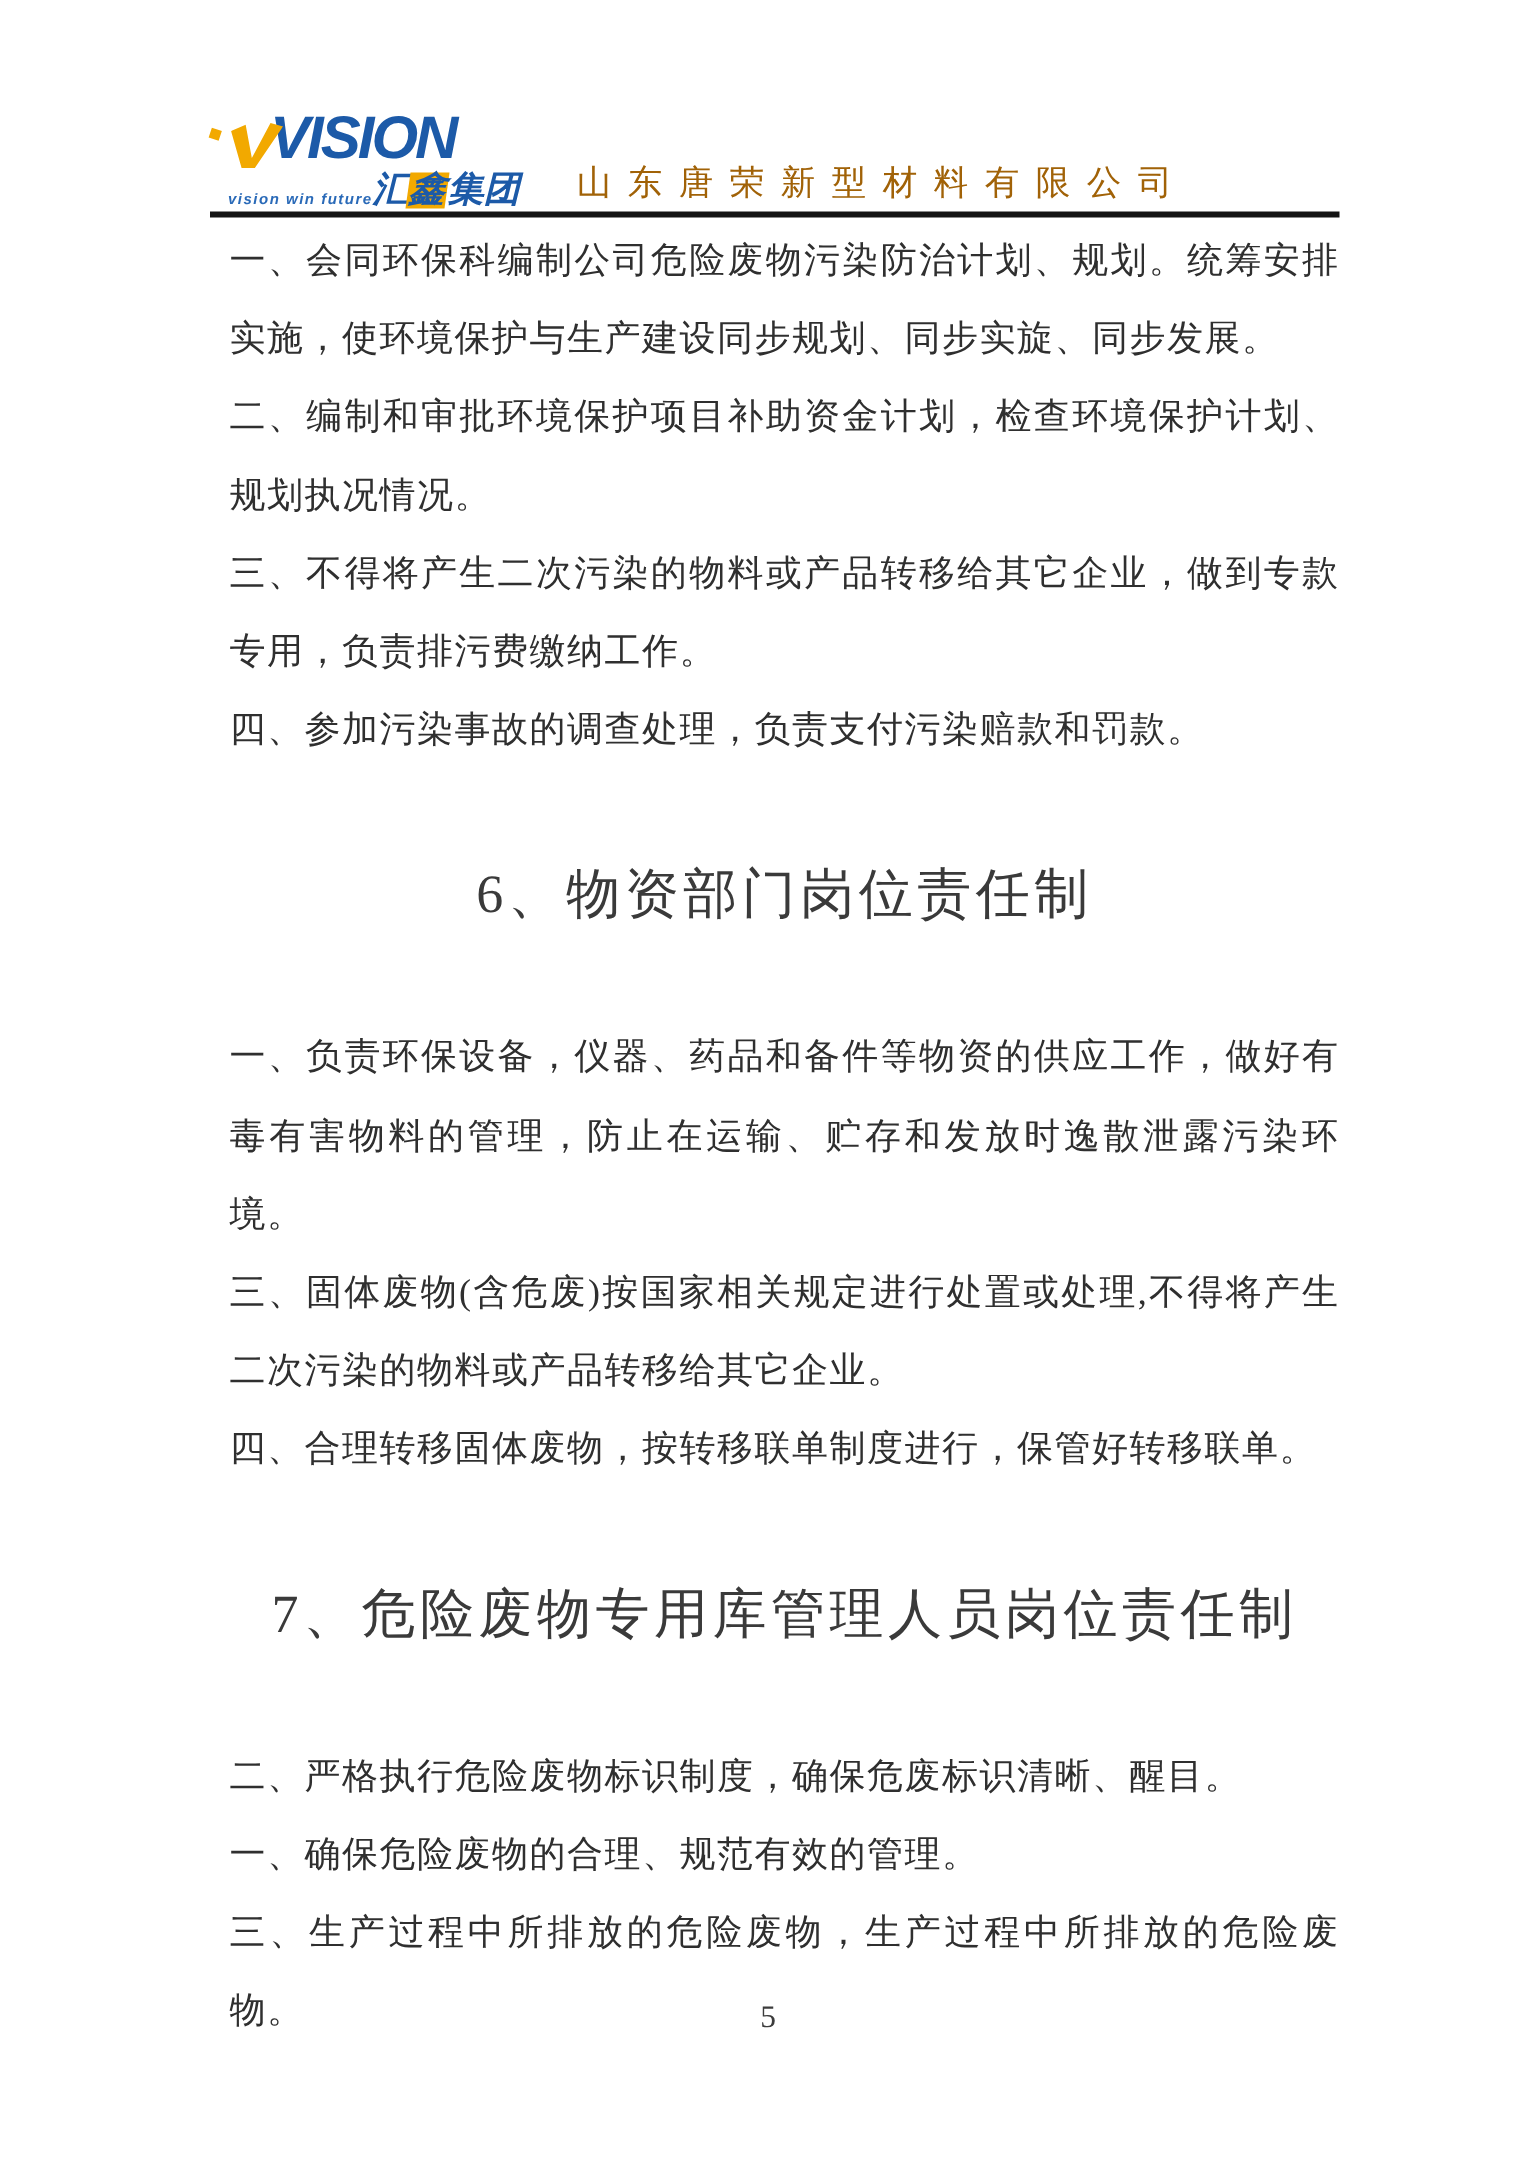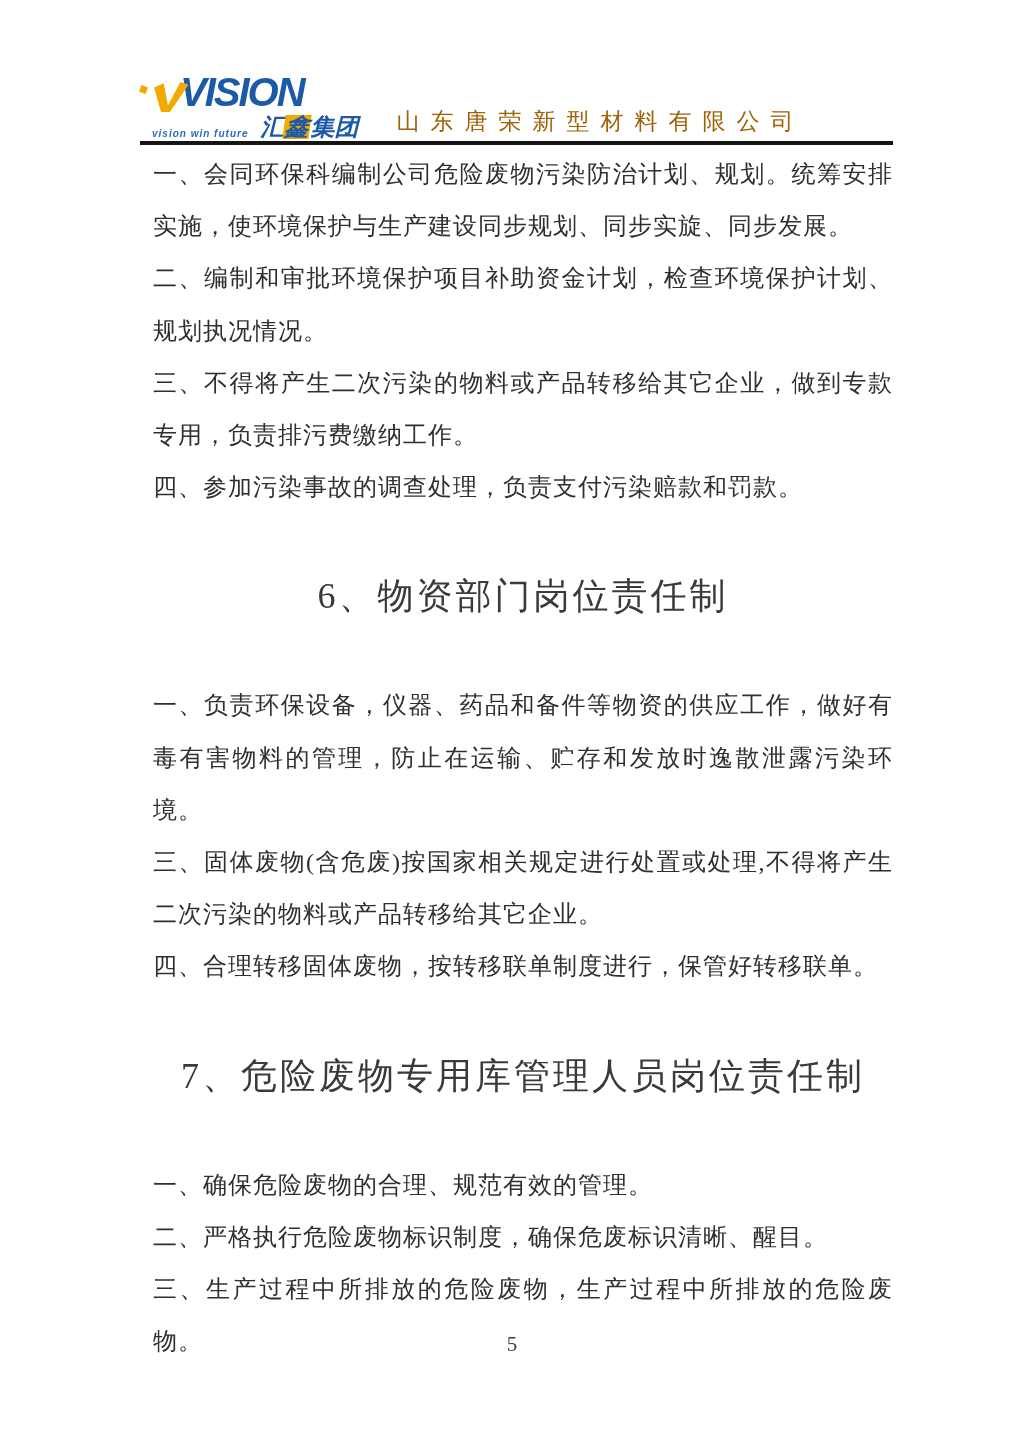--- a/index.html
+++ b/index.html
@@ -43,21 +43,21 @@
     color: #1c5aa8;
   }
   .logo-bottom { display: flex; align-items: flex-end; margin-top: 3px; }
   .logo-tagline {
     font-family: "Liberation Sans", sans-serif;
     font-style: italic;
     font-weight: bold;
     font-size: 10px;
     color: #2a6ab8;
     letter-spacing: 1px;
-    margin-right: 12px;
+    margin-right: 0;
     white-space: nowrap;
   }
   .logo-group {
     font-family: "Liberation Sans", sans-serif;
     font-style: italic;
     font-weight: bold;
     font-size: 24px;
     color: #1c5aa8;
     white-space: nowrap;
   }
@@ -143,20 +143,20 @@
     <p class="body-p">四、参加污染事故的调查处理，负责支付污染赔款和罚款。</p>
 
     <h2 class="sec-heading">6、物资部门岗位责任制</h2>
 
     <p class="body-p">一、负责环保设备，仪器、药品和备件等物资的供应工作，做好有毒有害物料的管理，防止在运输、贮存和发放时逸散泄露污染环境。</p>
     <p class="body-p">三、固体废物(含危废)按国家相关规定进行处置或处理,不得将产生二次污染的物料或产品转移给其它企业。</p>
     <p class="body-p">四、合理转移固体废物，按转移联单制度进行，保管好转移联单。</p>
 
     <h2 class="sec-heading">7、危险废物专用库管理人员岗位责任制</h2>
 
+    <p class="body-p">二、严格执行危险废物标识制度，确保危废标识清晰、醒目。</p>
     <p class="body-p">一、确保危险废物的合理、规范有效的管理。</p>
-    <p class="body-p">二、严格执行危险废物标识制度，确保危废标识清晰、醒目。</p>
     <p class="body-p">三、生产过程中所排放的危险废物，生产过程中所排放的危险废物。</p>
   </div>
 
   <div class="page-num">5</div>
 
 </div>
 
 </body></html>

